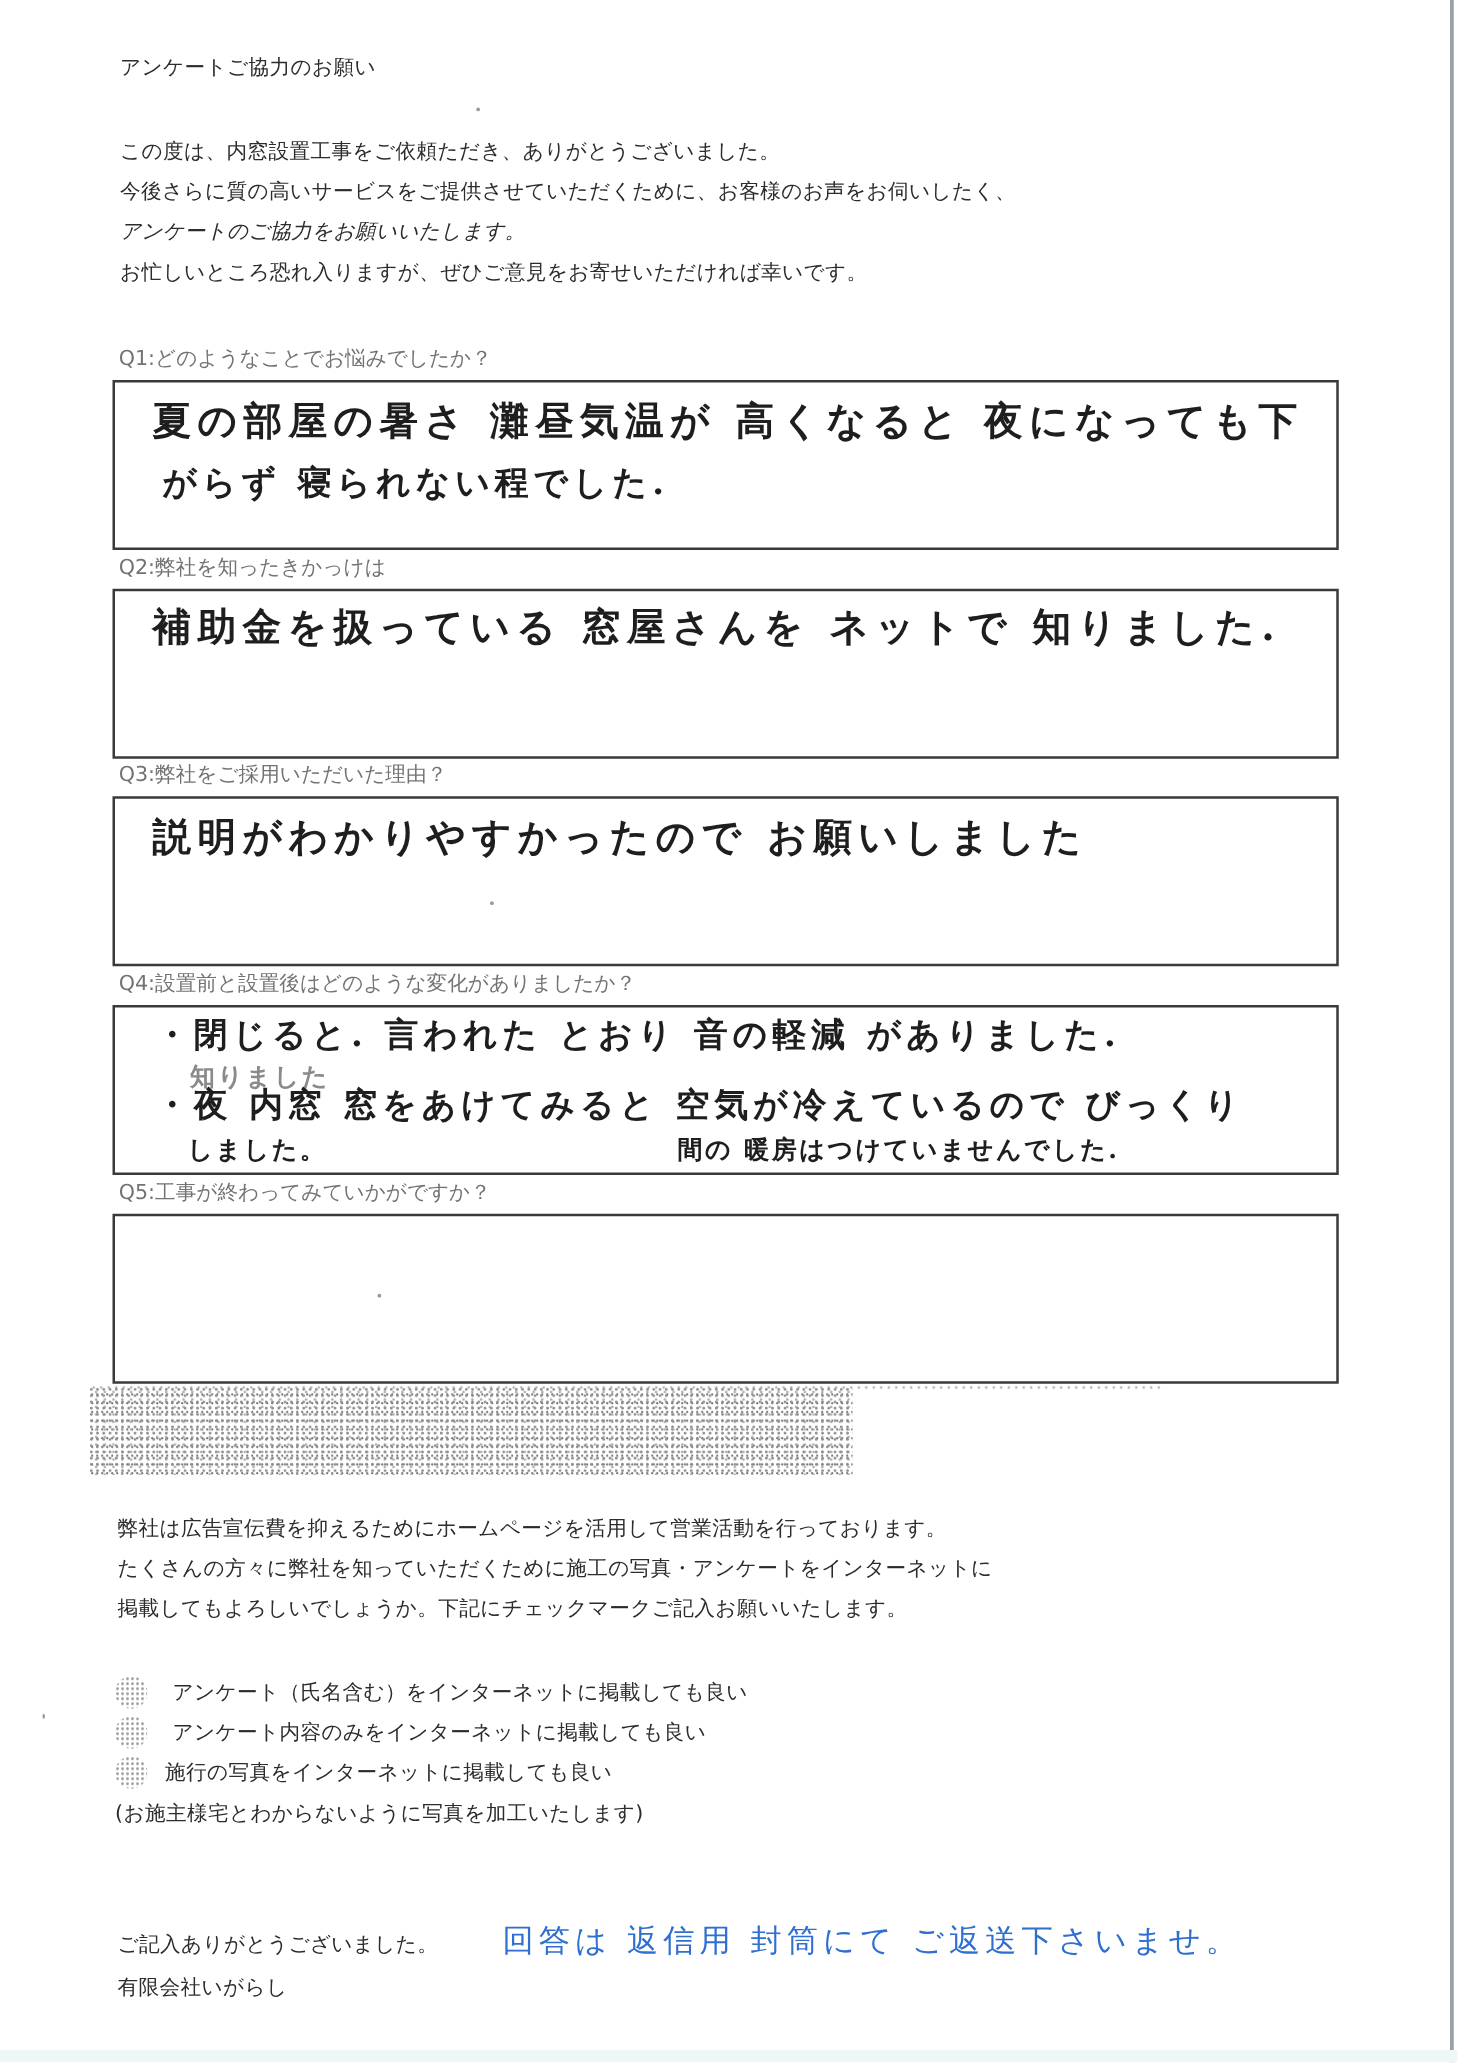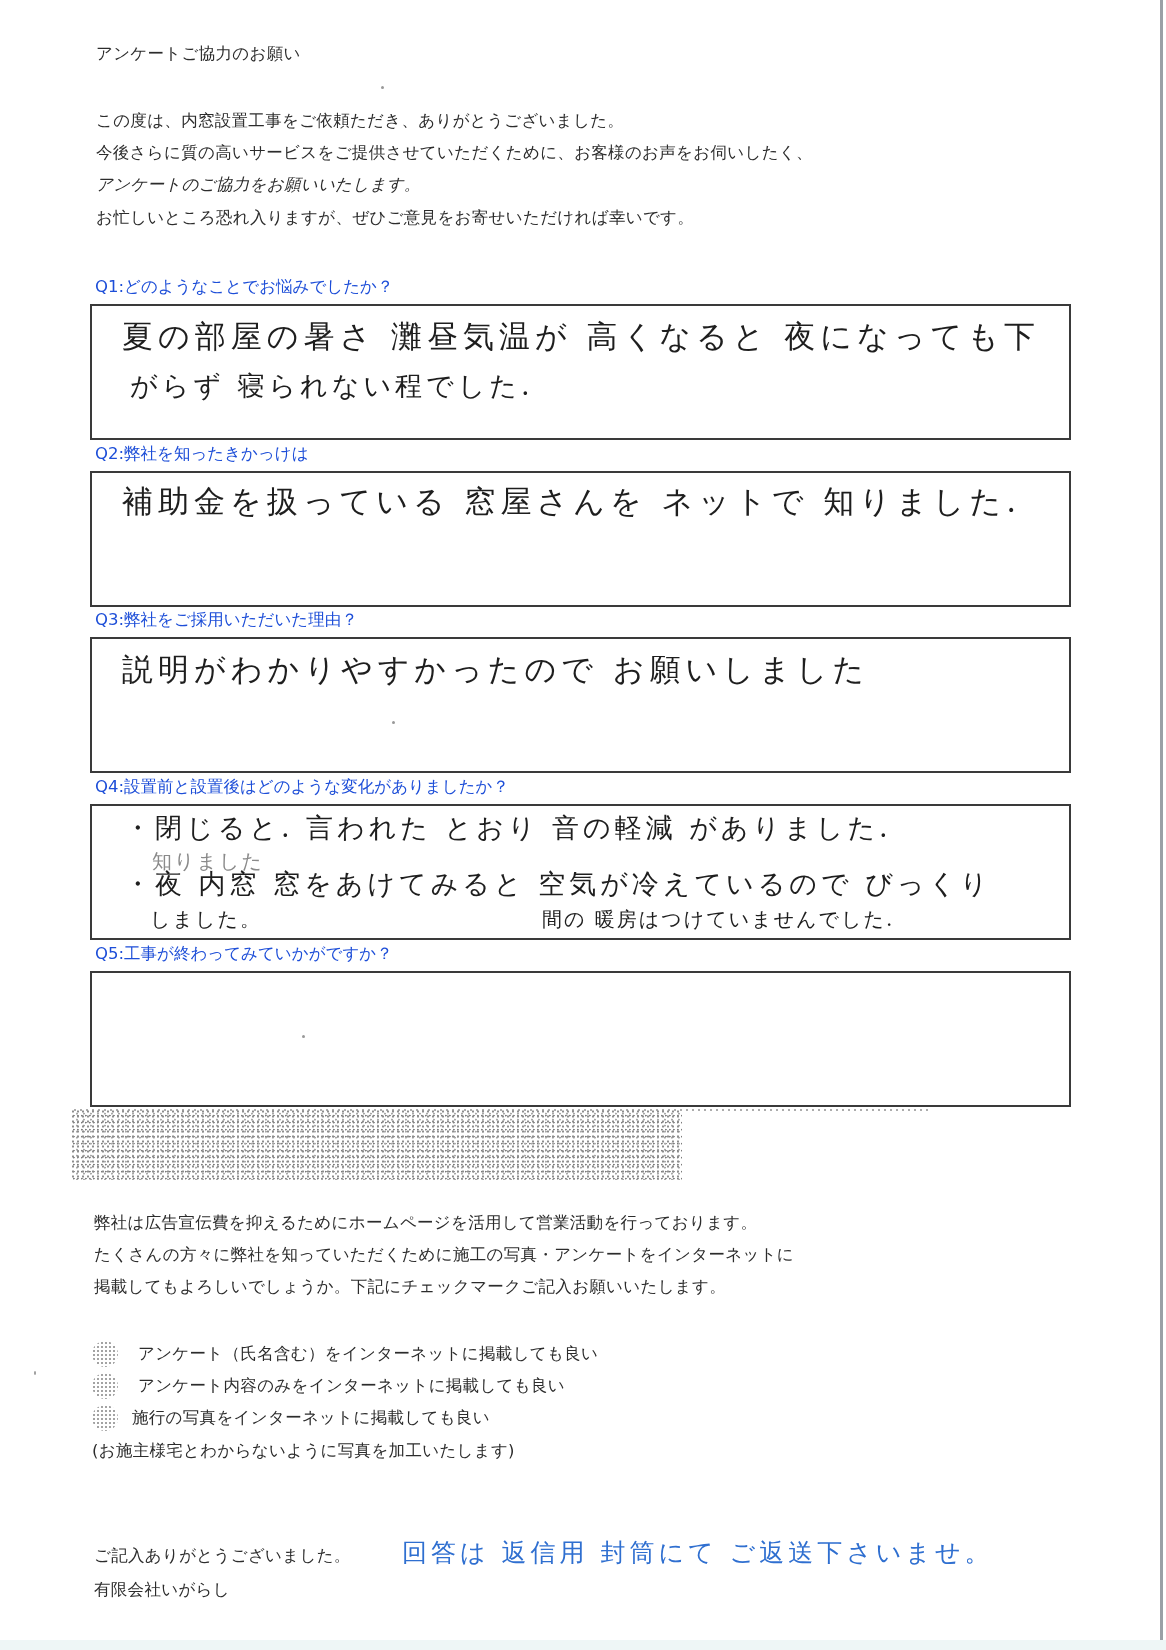--- a/index.html
+++ b/index.html
@@ -3,23 +3,23 @@
   <meta charset="utf-8">
   <style>
     html, body { margin: 0; padding: 0; }
     body {
       width: 1166px; height: 1650px; background: #ffffff; position: relative; overflow: hidden;
       font-family: "DejaVu Sans", sans-serif; color: #2a2a2a;
     }
     .edge-right { position: absolute; left: 1160px; top: 0; width: 3px; height: 1650px; background: #9aa0a6; }
     .edge-bottom { position: absolute; left: 0; top: 1640px; width: 1166px; height: 10px; background: #eef6f6; }
     .printed { position: absolute; font-size: 16.5px; line-height: 20px; color: #2c2c2c; white-space: nowrap; letter-spacing: 0.3px; }
-    .qlabel { position: absolute; left: 95px; font-size: 16.5px; color: #1d4ed8; white-space: nowrap; }
+    .qlabel { position: absolute; left: 95px; font-size: 16.5px; color: #737373; white-space: nowrap; }
     .answer-box { position: absolute; left: 90px; width: 981px; border: 2px solid #3a3a3a; box-sizing: border-box; background: #fff; }
-    .hand { position: absolute; font-family: "DejaVu Serif", serif; color: #1e1e1e; white-space: nowrap; font-weight: 400; }
+    .hand { position: absolute; font-family: "DejaVu Serif", serif; color: #1e1e1e; white-space: nowrap; font-weight: 700; }
     .hand.light { color: #8a8a8a; }
     .hand.big { font-size: 31px; letter-spacing: 5px; }
     .hand.mid { font-size: 27px; letter-spacing: 4px; margin-left: 12px; }
     .hand.small { font-size: 20px; letter-spacing: 2px; }
     .redacted {
       position: absolute; left: 72px; top: 1110px; width: 610px; height: 70px;
       background-image:
         radial-gradient(circle at 20% 30%, #7a7a7a 0.8px, transparent 1.4px),
         radial-gradient(circle at 70% 60%, #9a9a9a 0.7px, transparent 1.3px),
         radial-gradient(circle at 45% 80%, #666 0.6px, transparent 1.2px);

